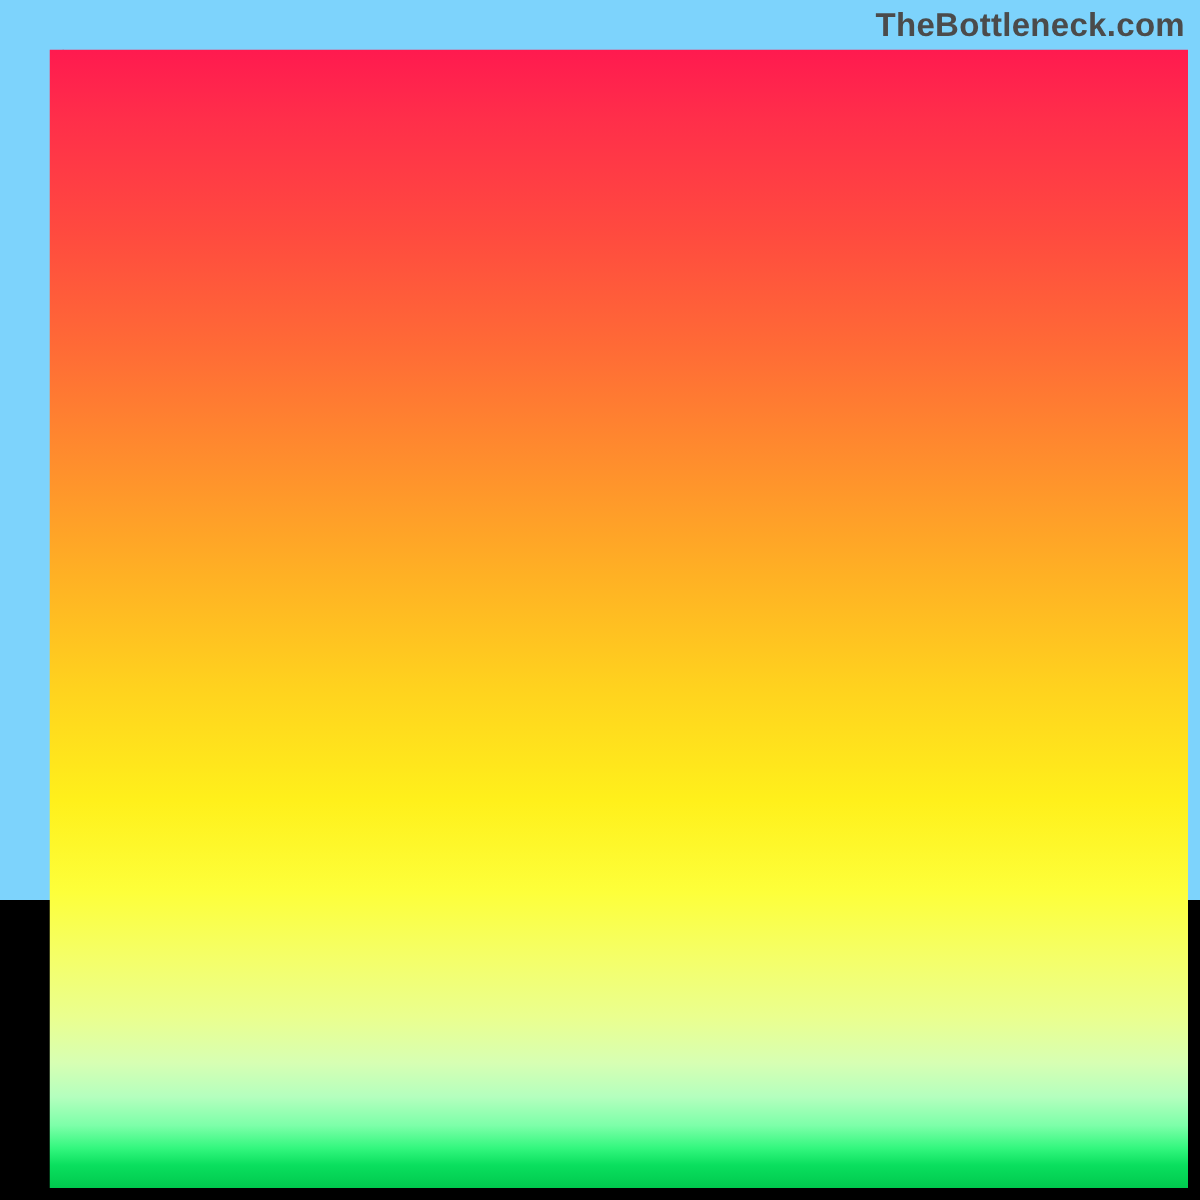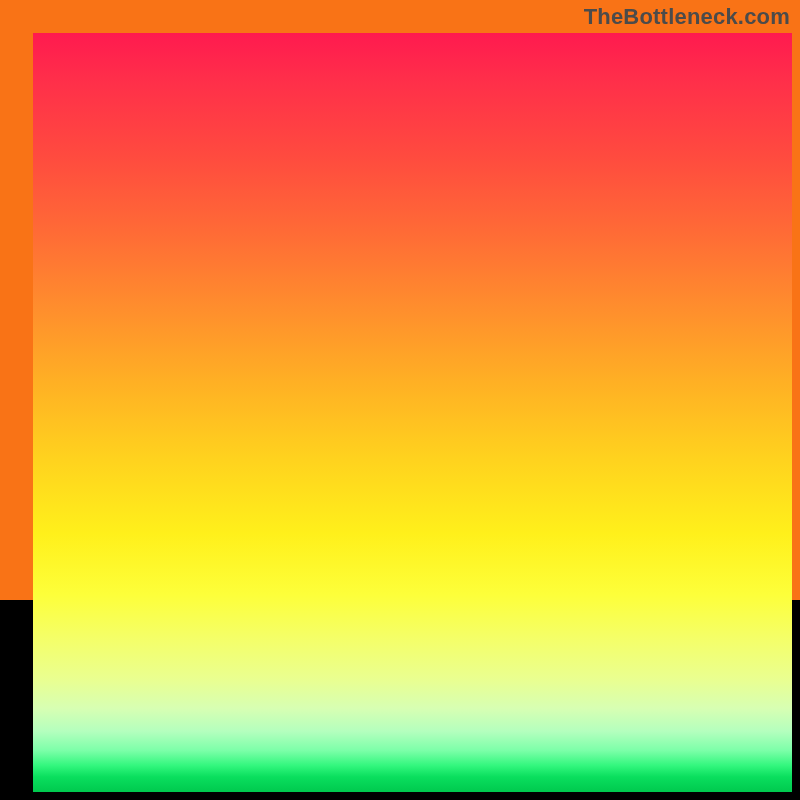--- a/index.html
+++ b/index.html
@@ -8,21 +8,21 @@
     width: 800px;
     height: 800px;
     overflow: hidden;
     background: #000;
     font-family: Arial, Helvetica, sans-serif;
   }
   .stage {
     position: relative;
     width: 800px;
     height: 600px;
-    background: #f97316;
+    background: #7dd3fc;
   }
   .plot {
     position: absolute;
     left: 33px;
     top: 33px;
     width: 759px;
     height: 759px;
     overflow: hidden;
   }
   .gradient {

